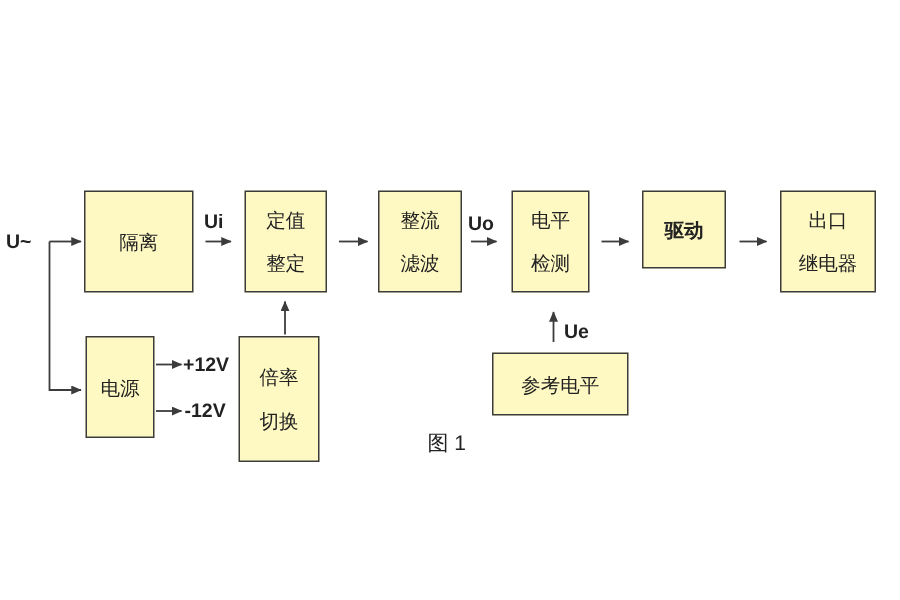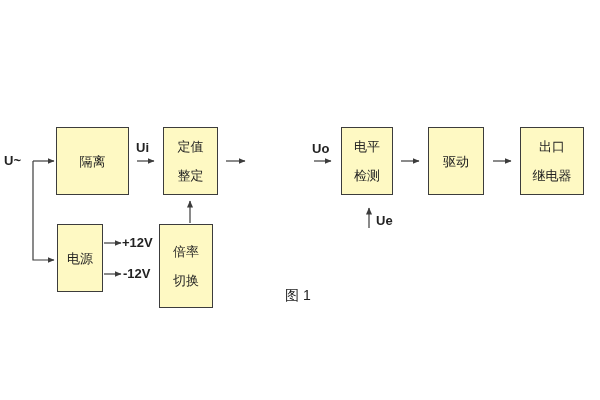--- a/index.html
+++ b/index.html
@@ -77,44 +77,51 @@
 
   <div class="box" style="left:56px; top:127px; width:73px; height:68px;">
     <span>隔离</span>
   </div>
 
   <div class="box" style="left:163px; top:127px; width:55px; height:68px;">
     <span>定值</span>
     <span>整定</span>
   </div>
 
+  <div class="box" style="left:252px; top:127px; width:56px; height:68px;">
+    <span>整流</span>
+    <span>滤波</span>
+  </div>
 
   <div class="box" style="left:341px; top:127px; width:52px; height:68px;">
     <span>电平</span>
     <span>检测</span>
   </div>
 
-  <div class="box" style="left:428px; top:127px; width:56px; height:68px;">
+  <div class="box" style="left:428px; top:127px; width:56px; height:52px;font-weight:bold;">
     <span>驱动</span>
   </div>
 
   <div class="box" style="left:520px; top:127px; width:64px; height:68px;">
     <span>出口</span>
     <span>继电器</span>
   </div>
 
   <div class="box" style="left:57px; top:224px; width:46px; height:68px;">
     <span>电源</span>
   </div>
 
   <div class="box" style="left:159px; top:224px; width:54px; height:84px;">
     <span>倍率</span>
     <span>切换</span>
   </div>
 
+  <div class="box" style="left:328px; top:235px; width:91px; height:42px;">
+    <span>参考电平</span>
+  </div>
 
   <div class="lbl" style="left:4px; top:153px;">U~</div>
   <div class="lbl" style="left:136px; top:140px;">Ui</div>
   <div class="lbl" style="left:312px; top:141px;">Uo</div>
   <div class="lbl" style="left:376px; top:213px;">Ue</div>
   <div class="lbl" style="left:122px; top:235px;">+12V</div>
   <div class="lbl" style="left:123px; top:266px;">-12V</div>
 
   <div class="caption" style="left:285px; top:287px;">图 1</div>
 

